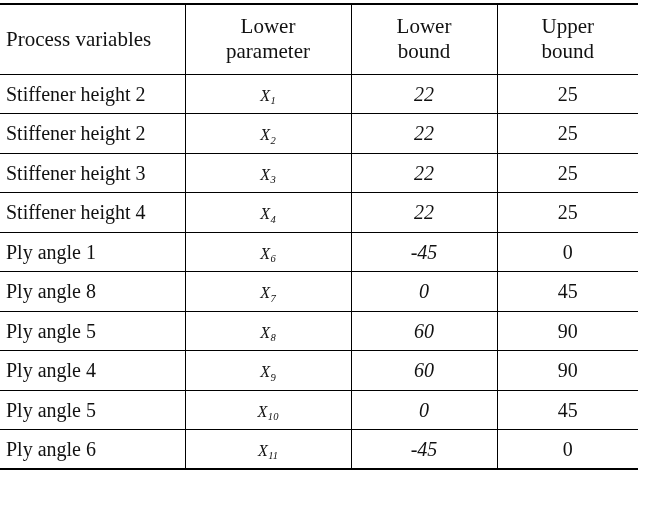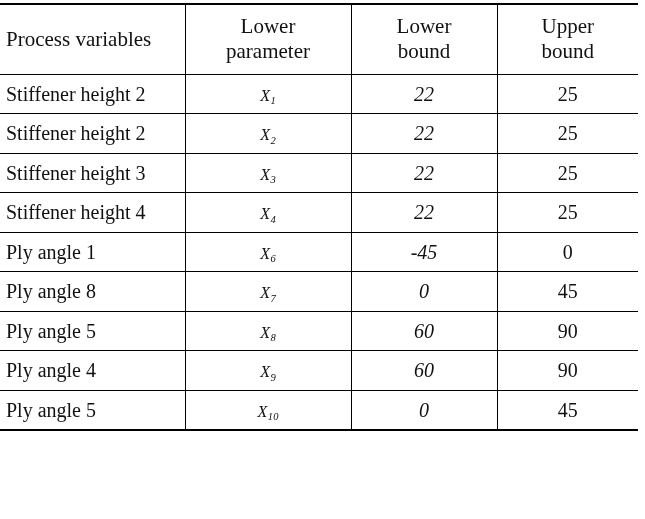--- a/index.html
+++ b/index.html
@@ -206,15 +206,23 @@
         <td class="cell-upper">90</td>
       </tr>
       <tr>
         <td class="cell-name">Ply angle 5</td>
         <td class="cell-param">
           <span class="varsym"><span>X</span><sub>10</sub></span>
         </td>
         <td class="cell-lower">0</td>
         <td class="cell-upper">45</td>
       </tr>
+      <tr>
+        <td class="cell-name">Ply angle 6</td>
+        <td class="cell-param">
+          <span class="varsym"><span>X</span><sub>11</sub></span>
+        </td>
+        <td class="cell-lower">-45</td>
+        <td class="cell-upper">0</td>
+      </tr>
     </tbody>
   </table>
 </div>
 
 </body></html>

